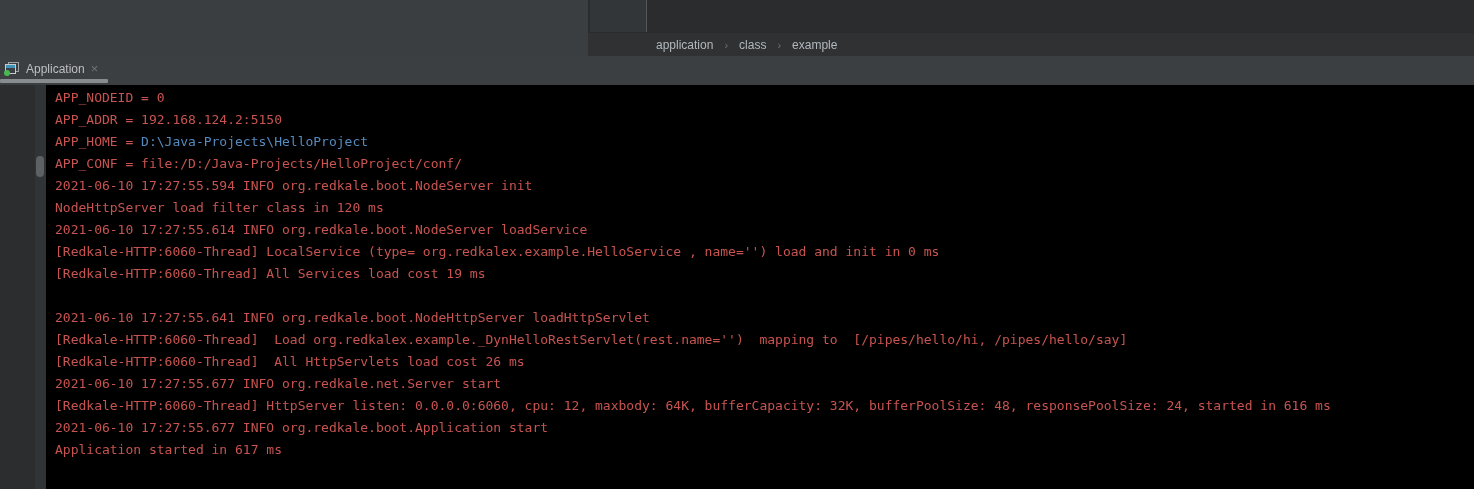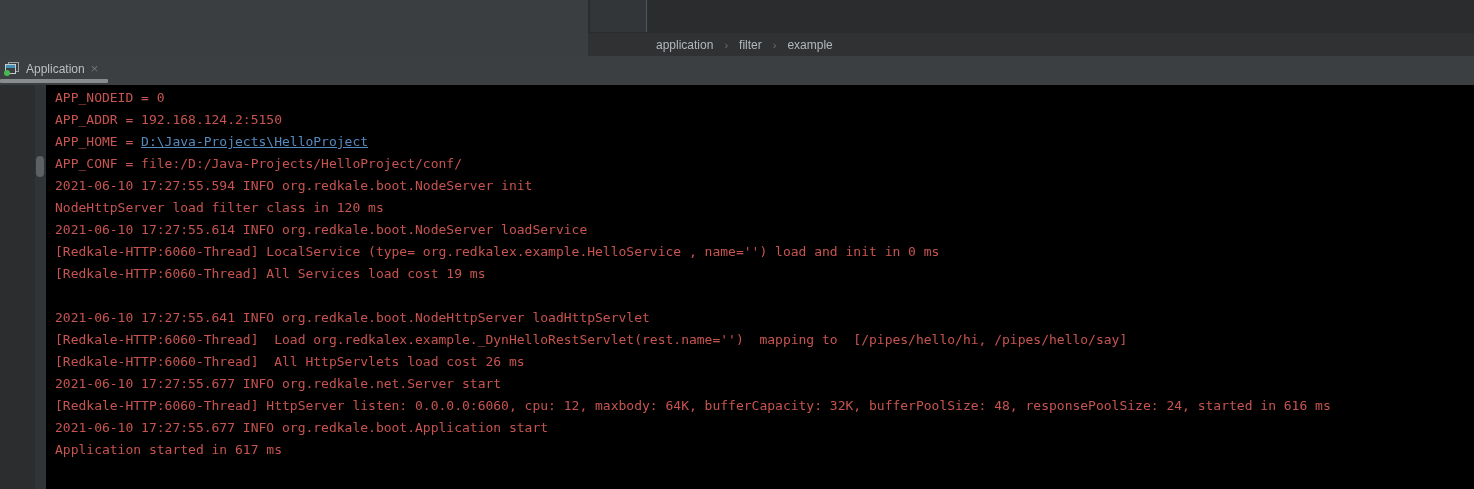--- a/index.html
+++ b/index.html
@@ -86,33 +86,33 @@
   .console-lines {
     position: absolute; left: 20px; top: 2px; right: 0;
     font-family: "DejaVu Sans Mono", monospace;
     font-size: 13px; line-height: 22px;
     color: var(--error-text, #c75450);
     white-space: pre;
   }
   .console-line { height: 22px; }
   .console-line a {
     color: var(--link-text, #548abe);
-    text-decoration: underline; cursor: pointer;
+    cursor: pointer;
   }
 </style>
 </head>
 <body>
 
 <div class="top-left-panel"></div>
 <div class="top-right-area">
   <div class="corner-tile"></div>
   <div class="breadcrumb-bar" id="breadcrumb">
       <span class="crumb">application</span>
       <span class="crumb-sep">›</span>
-      <span class="crumb">filter</span>
+      <span class="crumb">class</span>
       <span class="crumb-sep">›</span>
       <span class="crumb">example</span>
     </div>
 </div>
 
 <div class="tabbar">
   <div class="tab">
     <span class="console-icon">
       <span class="ci-back"></span>
       <span class="ci-front"></span>

